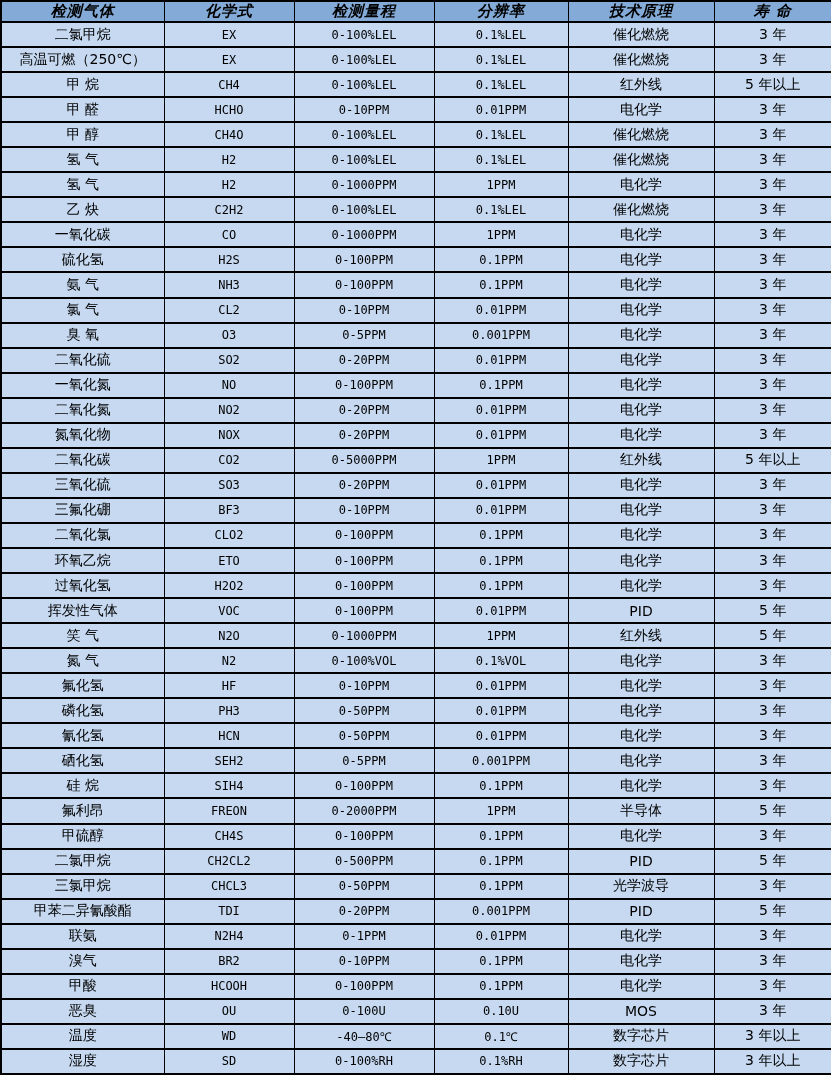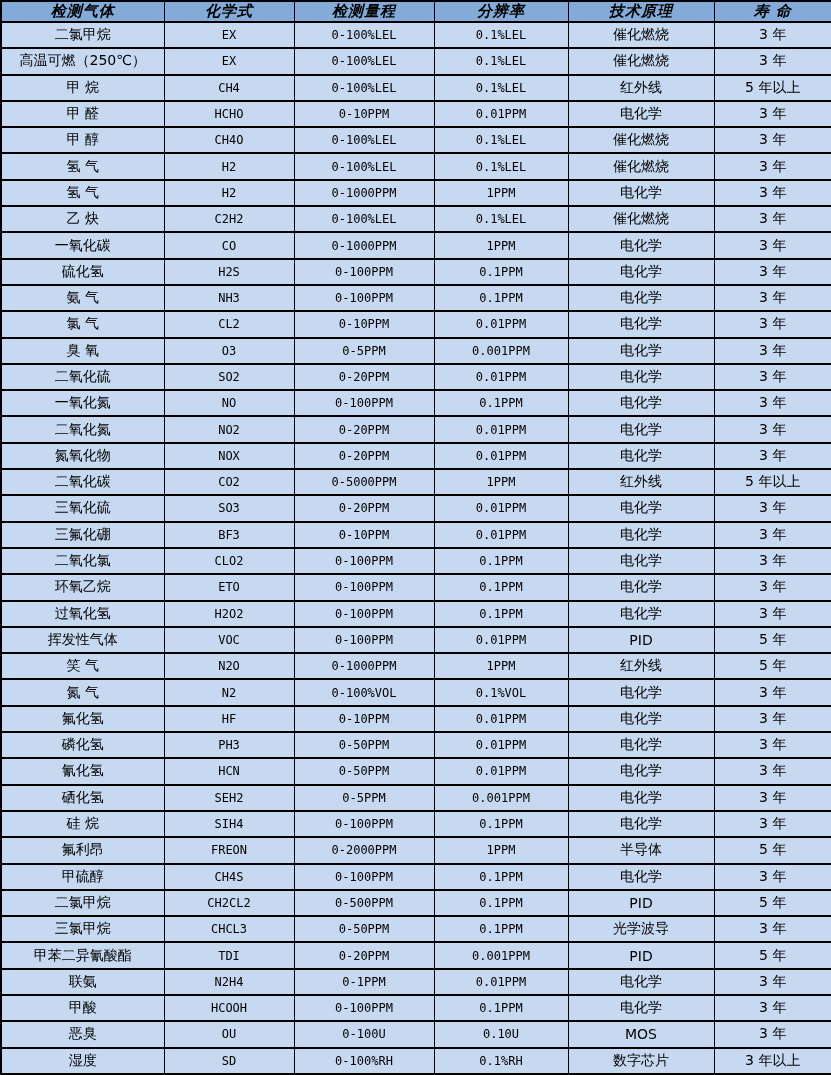--- a/index.html
+++ b/index.html
@@ -361,34 +361,50 @@
       </tr>
       <tr>
         <td class="col-gas">联氨</td>
         <td class="col-formula">N2H4</td>
         <td class="col-range">0-1PPM</td>
         <td class="col-resolution">0.01PPM</td>
         <td class="col-principle">电化学</td>
         <td class="col-lifespan">3 年</td>
       </tr>
       <tr>
+        <td class="col-gas">溴气</td>
+        <td class="col-formula">BR2</td>
+        <td class="col-range">0-10PPM</td>
+        <td class="col-resolution">0.1PPM</td>
+        <td class="col-principle">电化学</td>
+        <td class="col-lifespan">3 年</td>
+      </tr>
+      <tr>
         <td class="col-gas">甲酸</td>
         <td class="col-formula">HCOOH</td>
         <td class="col-range">0-100PPM</td>
         <td class="col-resolution">0.1PPM</td>
         <td class="col-principle">电化学</td>
         <td class="col-lifespan">3 年</td>
       </tr>
       <tr>
         <td class="col-gas">恶臭</td>
         <td class="col-formula">OU</td>
         <td class="col-range">0-100U</td>
         <td class="col-resolution">0.10U</td>
         <td class="col-principle">MOS</td>
         <td class="col-lifespan">3 年</td>
+      </tr>
+      <tr>
+        <td class="col-gas">温度</td>
+        <td class="col-formula">WD</td>
+        <td class="col-range">-40—80℃</td>
+        <td class="col-resolution">0.1℃</td>
+        <td class="col-principle">数字芯片</td>
+        <td class="col-lifespan">3 年以上</td>
       </tr>
       <tr>
         <td class="col-gas">湿度</td>
         <td class="col-formula">SD</td>
         <td class="col-range">0-100%RH</td>
         <td class="col-resolution">0.1%RH</td>
         <td class="col-principle">数字芯片</td>
         <td class="col-lifespan">3 年以上</td>
       </tr>
     </tbody>

